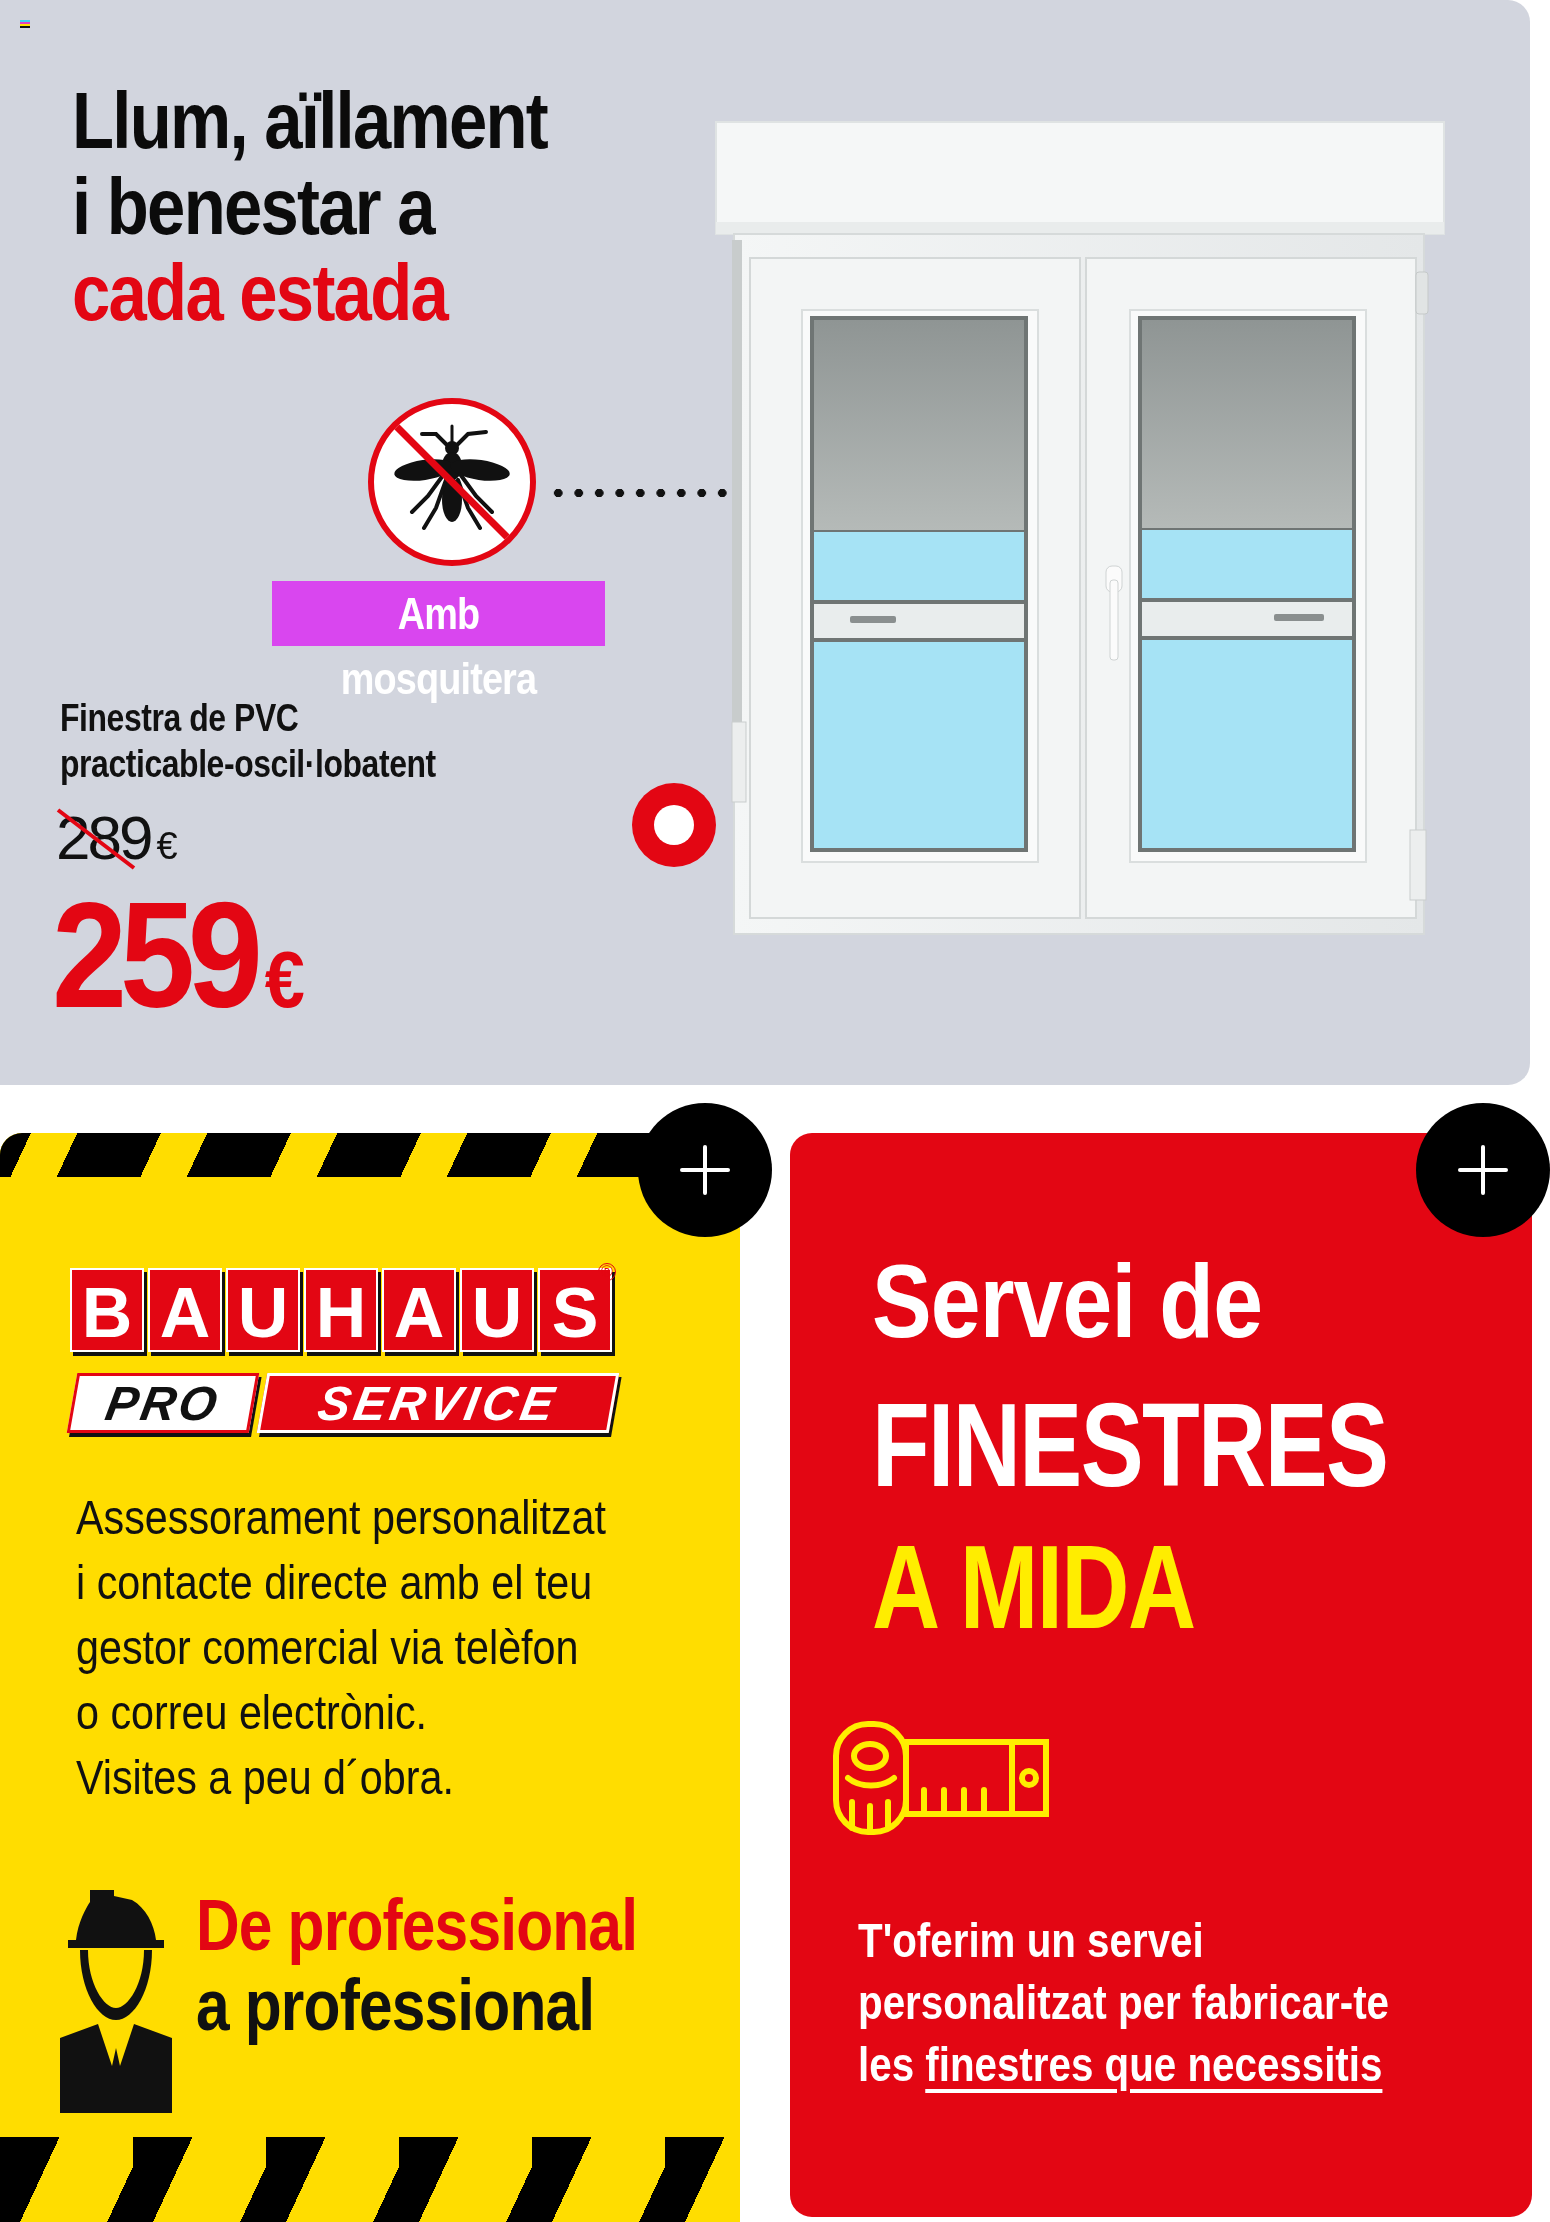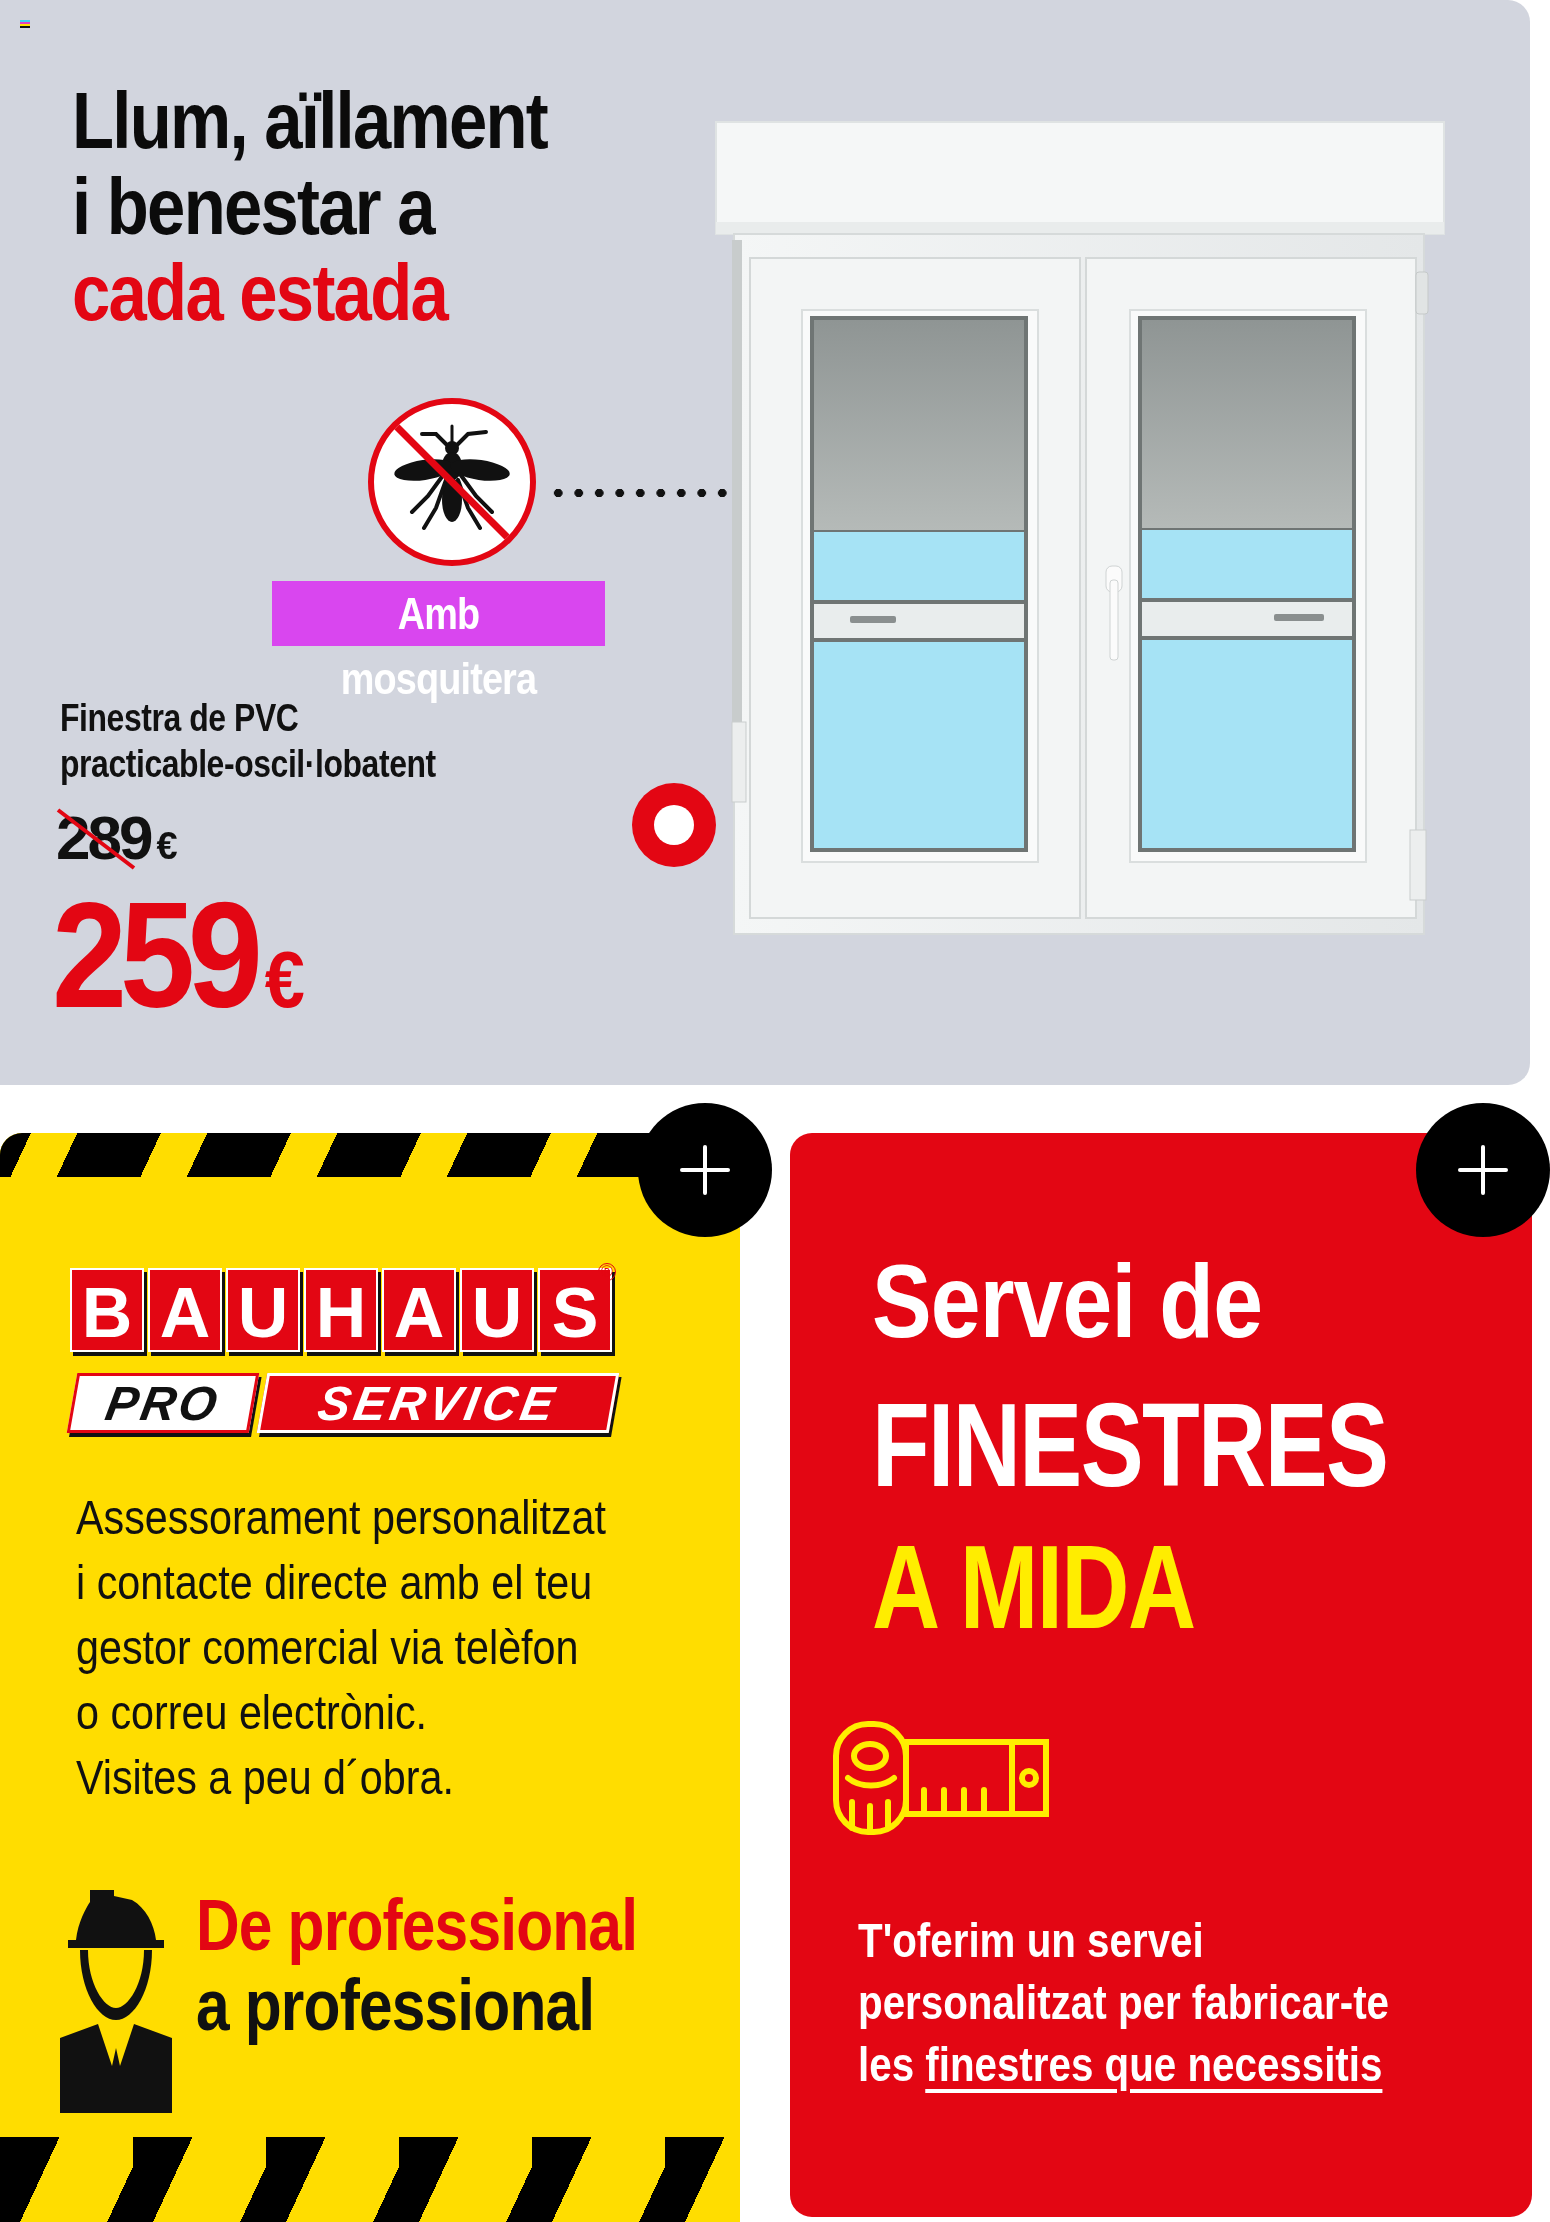--- a/index.html
+++ b/index.html
@@ -21,21 +21,21 @@
   #mosq-banner { left:272px; top:557px; width:333px; height:65px; background:#d946ef; color:#fff;
                  font-weight:bold; font-size:44px; line-height:65px; text-align:center;
                  letter-spacing:-1px;margin-top:24px; }
   #mosq-banner span { display:inline-block; transform:scaleX(0.86); }
   #dots { left:548px; top:487px; width:320px; height:12px;
           background-image:radial-gradient(circle, #111 4px, transparent 4.5px);
           background-size:20.5px 12px; background-repeat:repeat-x; }
 
   #prod-name { left:60px; top:695px; font-weight:bold; font-size:38px; line-height:46px; color:#111;
                transform:scaleX(0.84); transform-origin:left top; letter-spacing:-0.5px; }
-  #old-price { left:56px; top:805px; font-weight:bold; font-size:62px; line-height:66px; color:#111;
+  #old-price { left:56px; top:805px; font-weight:normal; font-size:62px; line-height:66px; color:#111;
                letter-spacing:-3px; }
   #old-price .cur { font-size:38px; margin-left:6px; letter-spacing:0; }
   #old-strike { left:56px; top:806px; width:80px; height:66px; }
   #new-price { left:52px; top:880px; font-weight:bold; font-size:150px; line-height:150px;
                color:#e30613; letter-spacing:-8px; transform:scaleX(0.9); transform-origin:left top; }
   #new-price .cur { font-size:80px; letter-spacing:0; margin-left:10px; }
   #ring { left:632px; top:783px; width:84px; height:84px; border-radius:50%;
           background:#e30613; }
   #ring::after { content:""; position:absolute; left:22px; top:22px; width:40px; height:40px;
                  border-radius:50%; background:#fff; }

